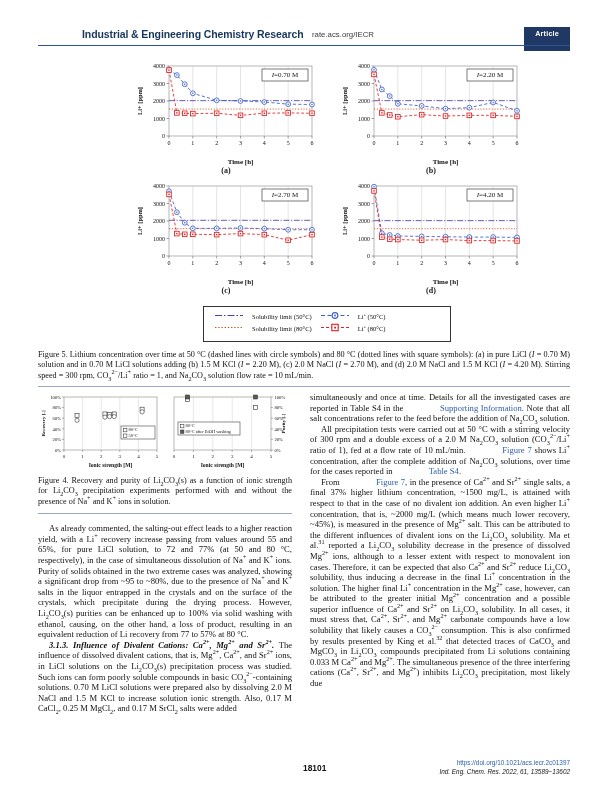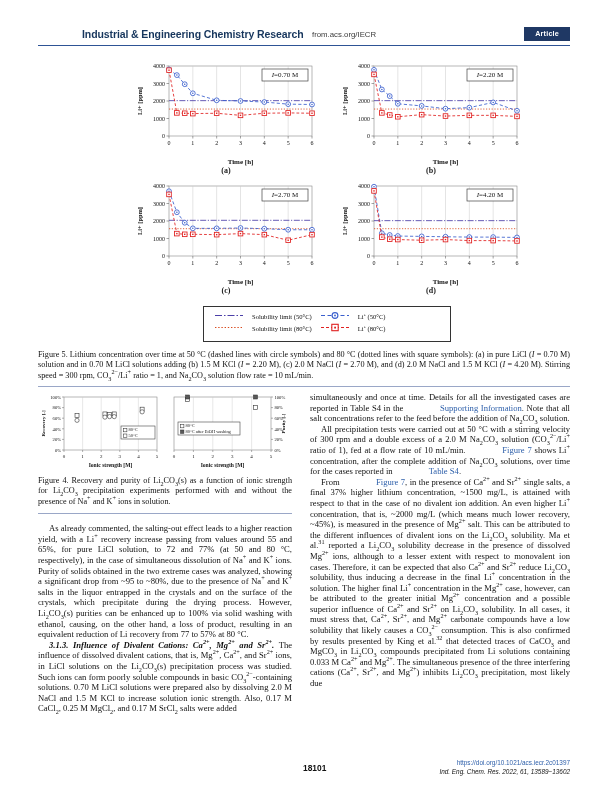--- a/index.html
+++ b/index.html
@@ -25,21 +25,21 @@
   .runhead .url {
     position:absolute; left:274px; top:2px;
     font-family:"Liberation Sans", sans-serif;
     font-size:7.8px; color:#3b3b3b;
   }
   .runhead .artbadge {
     position:absolute; right:0; top:-1px;
     background:#1f3864; color:#ffffff;
     font-family:"Liberation Sans", sans-serif;
     font-size:7.2px; font-weight:bold;
-    padding:2px 11px 3px 11px;
+    padding:2px 11px 13px 11px;
     letter-spacing:0.2px;
   }
   .runhead .rule {
     position:absolute; left:0; top:17px; width:532px; height:1px;
     background:#2e5395;
   }
 
   
   .fig5 { position:absolute; left:38px; top:58px; width:532px; }
   .fig5-grid { position:relative; width:532px; height:240px; }
@@ -121,21 +121,21 @@
     position:absolute; right:0; top:11px; text-align:right;
     font-family:"Liberation Sans", sans-serif;
     font-style:italic; font-size:6.4px; color:#111;
   }
 </style>
 </head>
 <body>
 
 <div class="runhead">
   <div class="journal">Industrial &amp; Engineering Chemistry Research</div>
-  <div class="url">from.acs.org/IECR</div>
+  <div class="url">rate.acs.org/IECR</div>
   <div class="artbadge">Article</div>
   <div class="rule"></div>
 </div>
 
 <div class="fig5">
   <div class="fig5-grid">
 
     <div class="panel p-a">
       <svg width="186" height="108" viewBox="0 0 186 108">
           <rect x="36" y="8" width="143" height="70" fill="#fff" stroke="#888" stroke-width="0.6"></rect>

